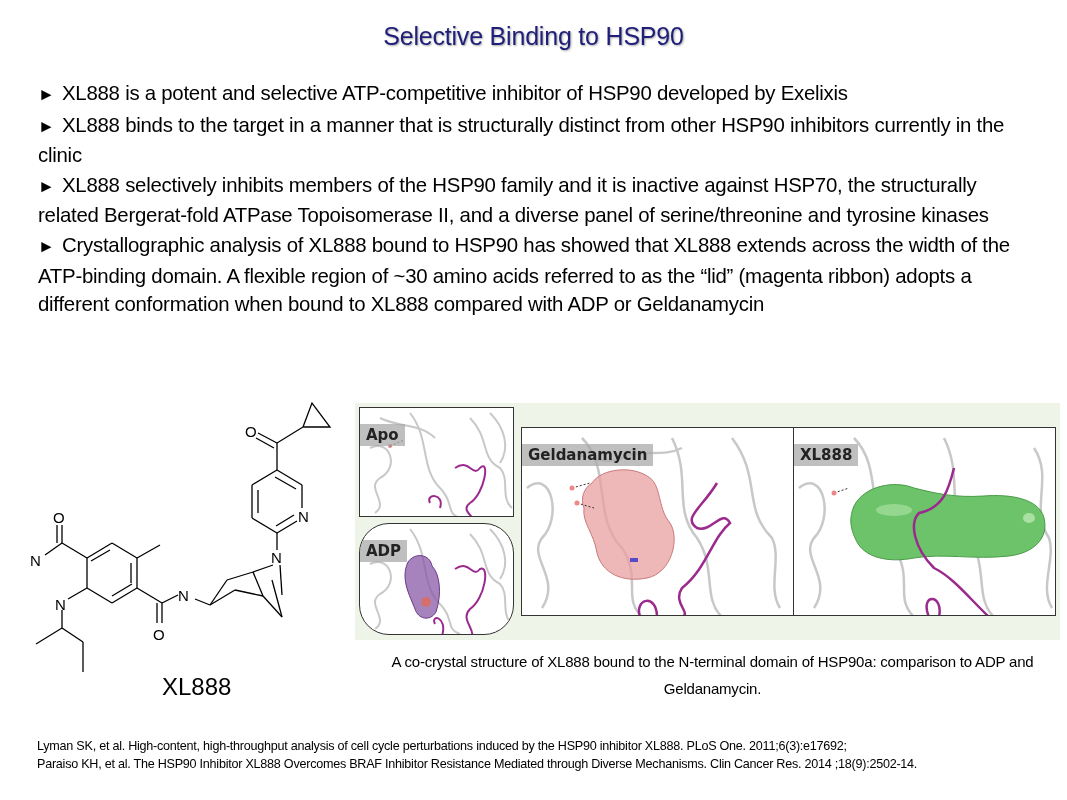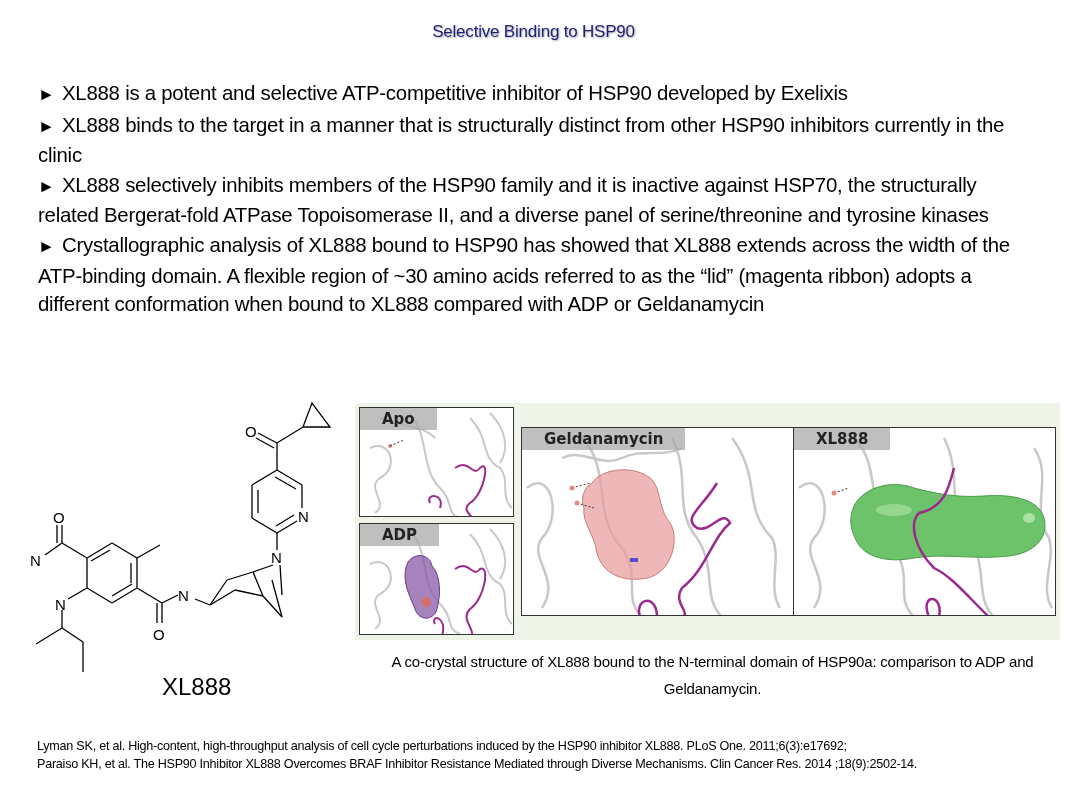--- a/index.html
+++ b/index.html
@@ -2,21 +2,21 @@
 <html><head>
 <meta charset="utf-8">
 <style>
   html, body { margin: 0; padding: 0; }
   body {
     width: 1067px; height: 800px; background: #ffffff; position: relative;
     overflow: hidden; font-family: "Liberation Sans", sans-serif; color: #000;
   }
   .title {
     position: absolute; left: 0; top: 22px; width: 1067px; text-align: center;
-    font-size: 17px; color: #1f1f7a; letter-spacing: -0.2px;
+    font-size: 25px; color: #1f1f7a; letter-spacing: -0.2px;
     text-shadow: 1px 1px 2px rgba(0,0,0,0.35);
   }
   .bullets {
     position: absolute; left: 37px; top: 78px; width: 1000px;
     font-size: 20.4px; line-height: 28.6px; letter-spacing: -0.25px;
   }
   .bullet { margin: 1px; }
   .tri { font-size: 17px; margin-right: 2px; }
   .structure { position: absolute; left: 20px; top: 395px; width: 330px; height: 310px; }
   .compound-name {
@@ -25,23 +25,23 @@
   .figure {
     position: absolute; left: 355px; top: 403px; width: 705px; height: 237px;
     background: #eef4e8;
   }
   .panel {
     position: absolute; background: #ffffff; border: 1.5px solid #333;
     overflow: hidden; box-sizing: border-box;
   }
   .panel svg { position: absolute; left: 0; top: 0; }
   .panel-label {
-    position: absolute; left: 0; top: 0; background: rgba(170,170,170,0.75);
+    position: absolute; left: 0; top: 16px; background: rgba(170,170,170,0.75);
     color: #222; font-family: "DejaVu Sans", sans-serif; font-weight: bold;
-    padding: 2px 22px; font-size: 15px;
+    padding: 2px 6px; font-size: 15px;
   }
   .caption {
     position: absolute; left: 380px; top: 648px; width: 665px; text-align: center;
     font-size: 15px; line-height: 27px; letter-spacing: -0.2px;
   }
   .refs {
     position: absolute; left: 37px; top: 737px; width: 1020px;
     font-size: 12.6px; line-height: 18px; letter-spacing: -0.25px;
   }
   .ref { margin: 0; }
@@ -147,21 +147,21 @@
         <path d="M130,5 C145,20 150,40 140,55"></path>
       </g>
       <path d="M95,60 C110,50 112,70 120,60 C130,50 125,85 110,95 C100,102 115,110 112,110" fill="none" stroke="#9b2a8e" stroke-width="2"></path>
       <path d="M70,95 C65,85 85,85 80,100" fill="none" stroke="#9b2a8e" stroke-width="2"></path>
       <circle cx="30" cy="38" r="2" fill="#d88"></circle>
       <line x1="30" y1="38" x2="44" y2="32" stroke="#333" stroke-dasharray="2,2"></line>
     </svg>
     <div class="panel-label">Apo</div>
   </div>
 
-  <div class="panel" style="left:4px; top:120px; width:155px; height:112px;">
+  <div class="panel" style="left:4px; top:120px; width:155px; height:112px;border-radius:30px;">
     <svg width="155" height="112">
       <g fill="none" stroke="#c8c8c8" stroke-width="2">
         <path d="M10,40 C30,30 40,60 20,70 C5,80 30,95 15,105"></path>
         <path d="M50,5 C70,30 60,60 80,80 C95,95 85,105 100,110"></path>
         <path d="M110,10 C130,30 120,50 140,60 C150,70 140,90 152,100"></path>
         <path d="M130,5 C145,20 150,40 140,55"></path>
       </g>
       <path d="M95,45 C110,35 112,55 120,45 C130,40 125,75 110,85 C100,95 115,105 112,112" fill="none" stroke="#9b2a8e" stroke-width="2"></path>
       <path d="M75,100 C70,90 88,92 82,112" fill="none" stroke="#9b2a8e" stroke-width="2"></path>
       <path d="M48,38 C55,28 70,30 72,42 C80,50 82,70 76,88 C70,98 58,95 55,85 C50,72 40,55 48,38 Z" fill="#8a5aa8" fill-opacity="0.75" stroke="#6a3a88" stroke-width="1"></path>

